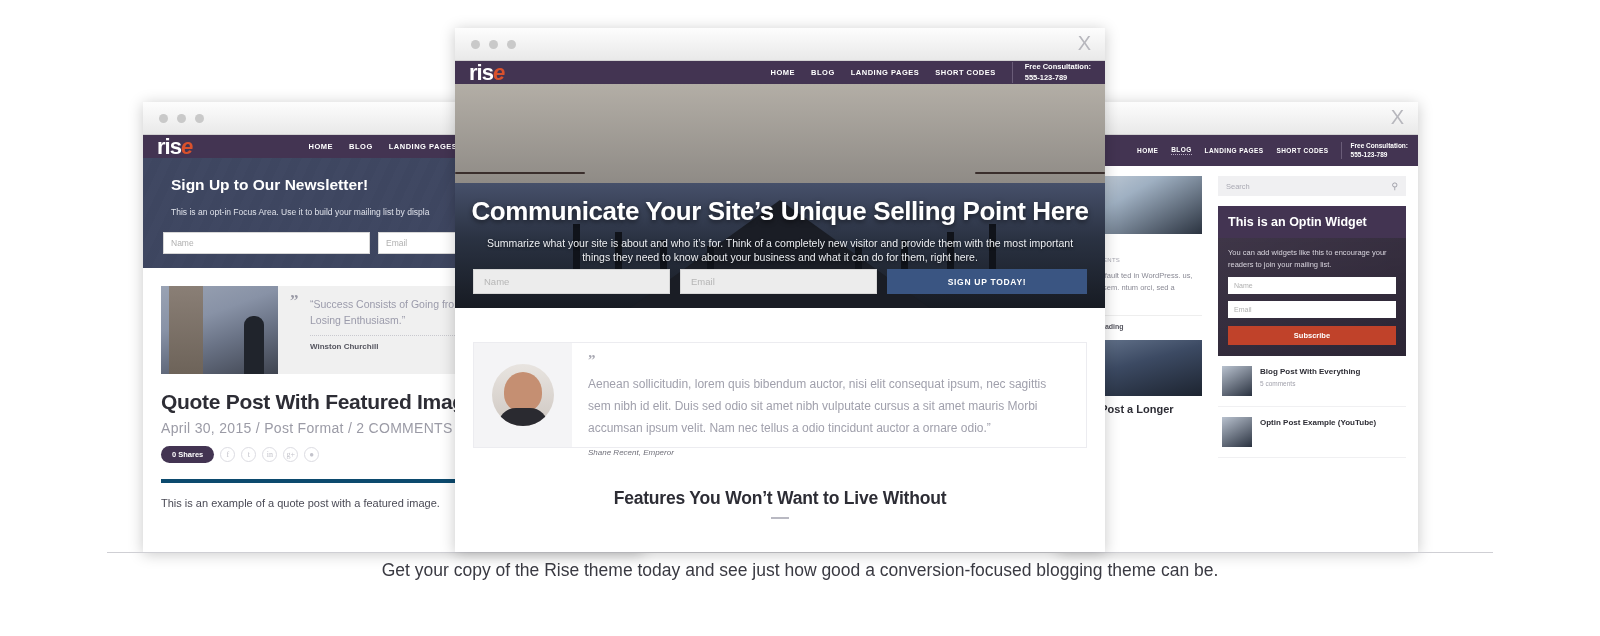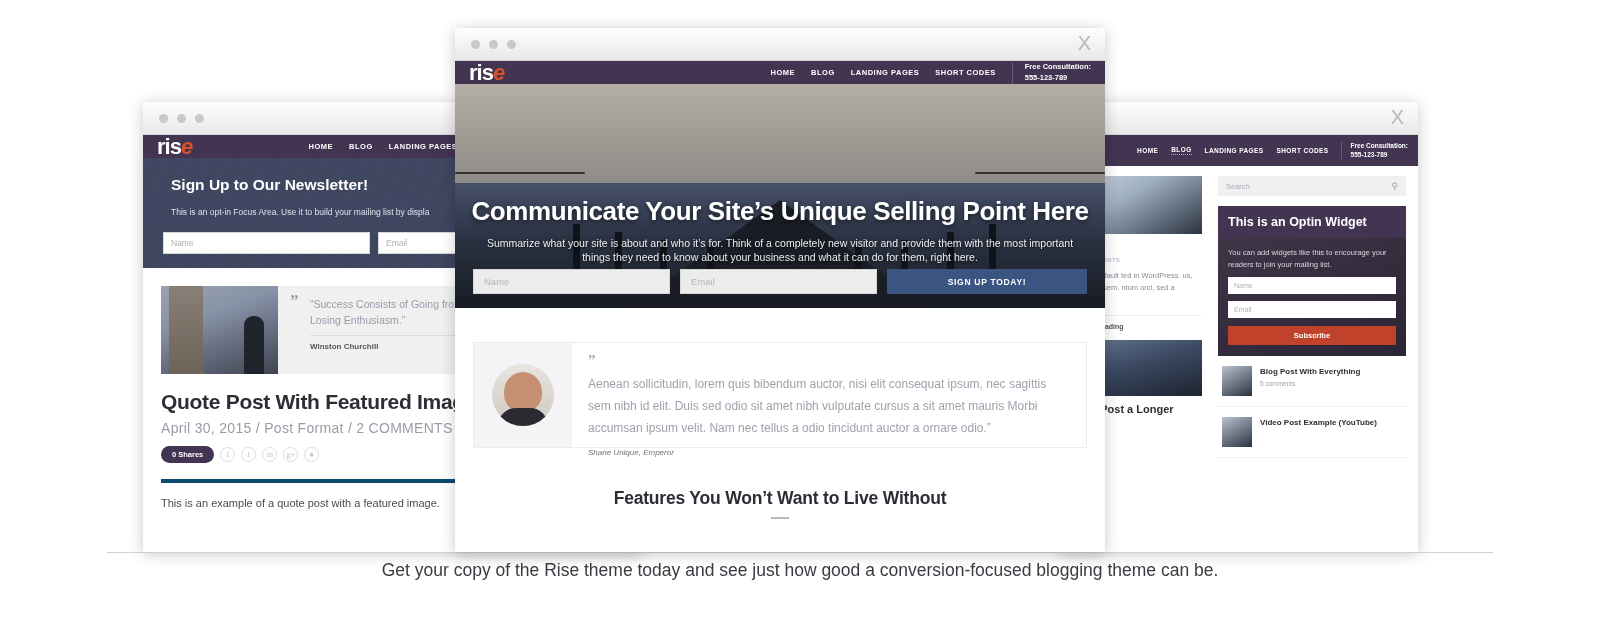--- a/index.html
+++ b/index.html
@@ -267,21 +267,21 @@
         <div class="prow">
           <div class="pthumb"></div>
           <div>
             <div class="pname">Blog Post With Everything</div>
             <div class="pcom">5 comments</div>
           </div>
         </div>
         <div class="prow">
           <div class="pthumb"></div>
           <div>
-            <div class="pname">Video Post Example (YouTube)</div>
+            <div class="pname">Optin Post Example (YouTube)</div>
             <div class="pcom"></div>
           </div>
         </div>
       </div>
     </div>
   </div>
 
   <div class="win" id="win-center">
     <div class="chrome">
       <div class="dots">
@@ -328,21 +328,21 @@
     </div>
     <div class="c-body">
       <div class="testi">
         <div class="tphoto">
           <div class="tavatar"></div>
         </div>
         <div class="tbody">
           <div class="tmark">”</div>
           <div class="tquote">Aenean sollicitudin, lorem quis bibendum auctor, nisi elit consequat ipsum, nec sagittis sem nibh id elit. Duis sed odio sit amet nibh vulputate cursus a sit amet mauris Morbi accumsan ipsum velit. Nam nec tellus a odio tincidunt auctor a ornare odio.”</div>
           <div class="tauth">
-            <b>Shane Unique,</b>
+            <b>Shane Recent,</b>
             <span>Emperor</span>
           </div>
         </div>
       </div>
       <div class="c-feat">Features You Won’t Want to Live Without</div>
       <div class="c-rule"></div>
     </div>
   </div>
 
   <div class="hr"></div>

